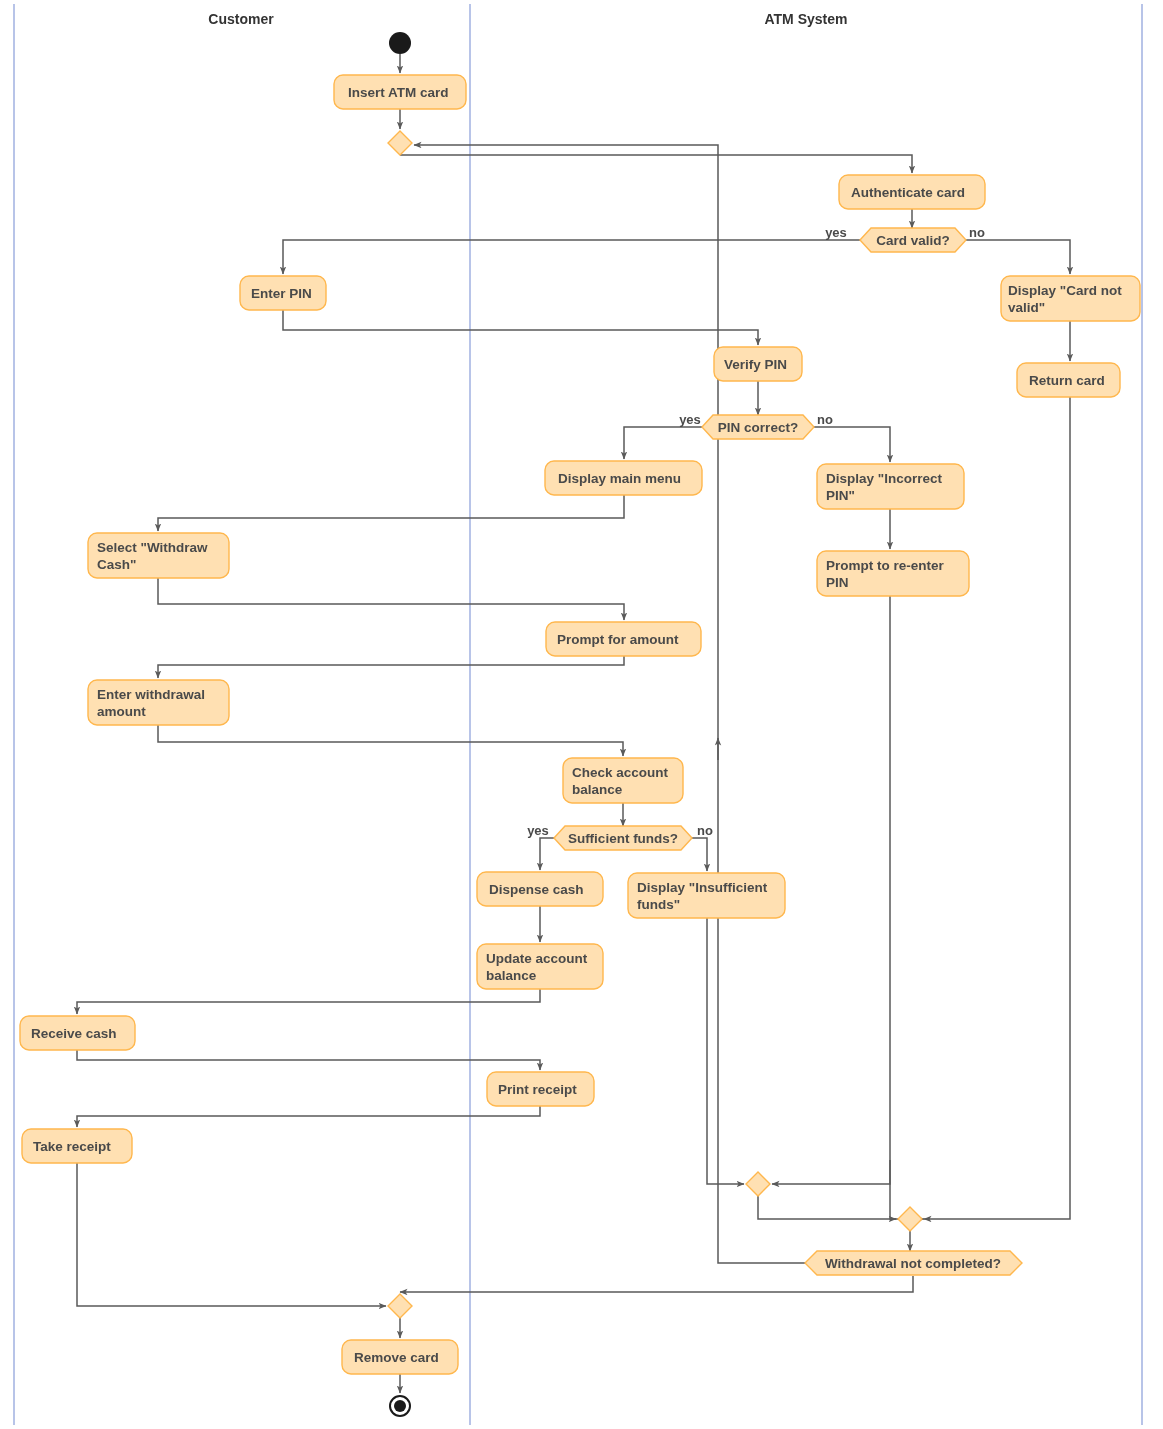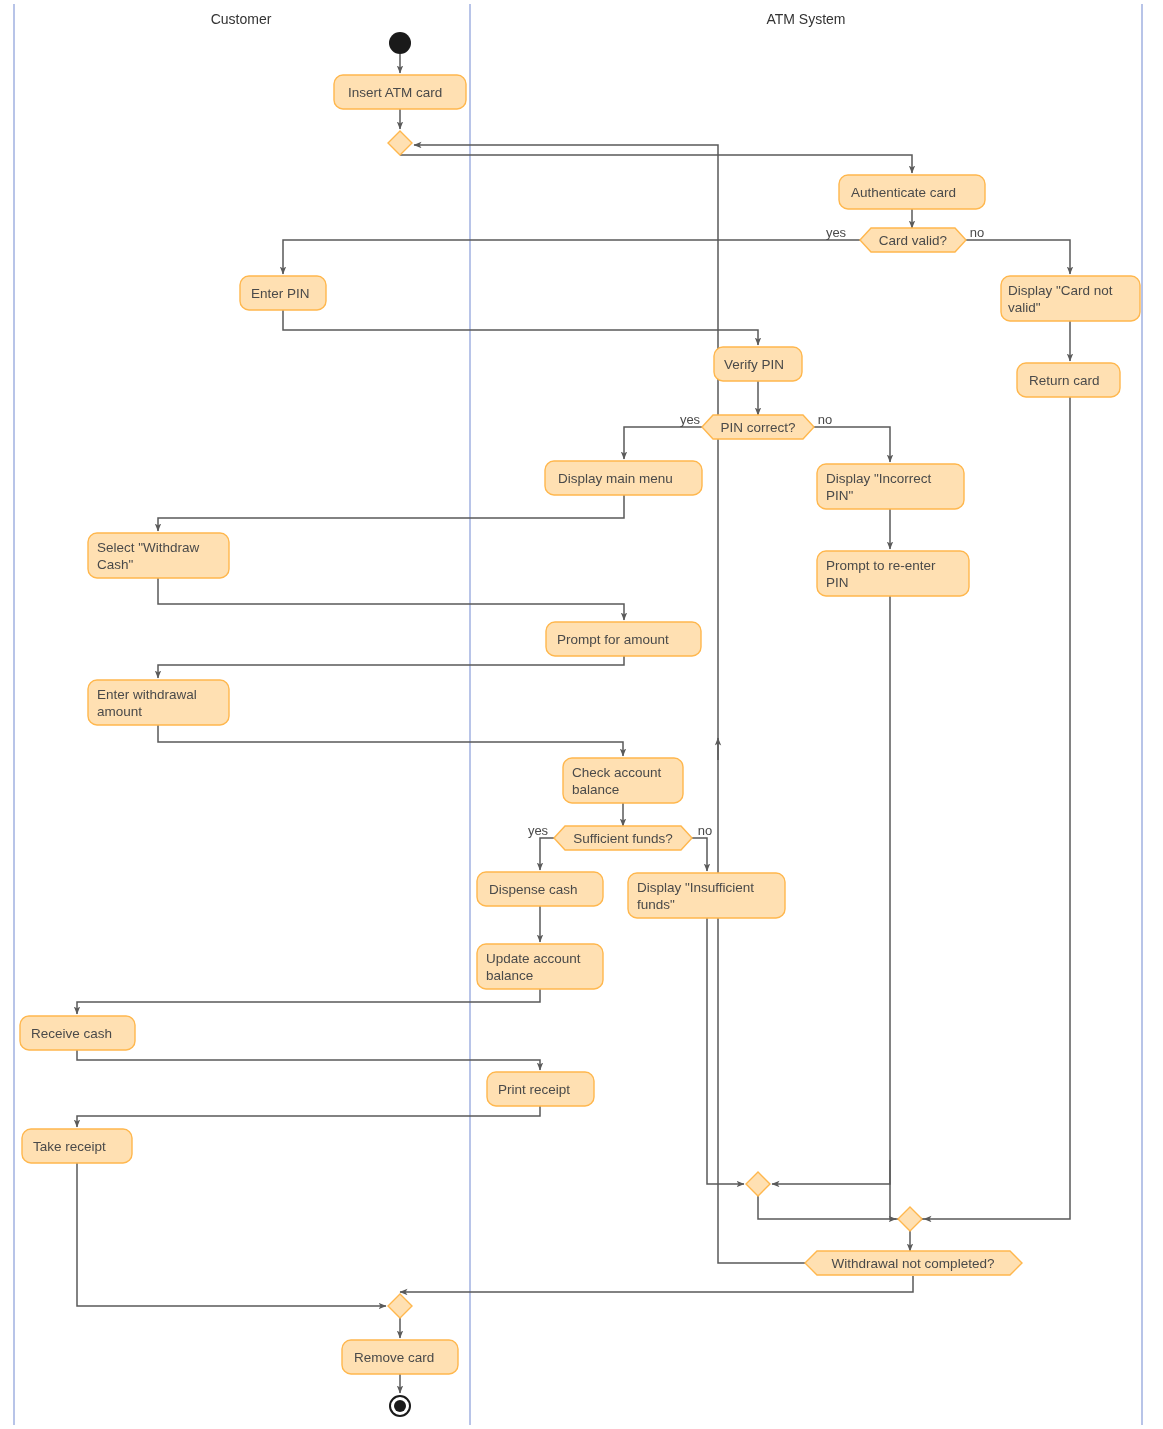--- a/index.html
+++ b/index.html
@@ -10,20 +10,21 @@
   }
   body {
     font-family: "Liberation Sans", sans-serif;
   }
   #diagram-root {
     position: relative;
     width: 1163px;
     height: 1429px;
     background: #ffffff;
     overflow: hidden;
+    font-weight: bold;
   }
   svg#uml-canvas {
     display: block;
     width: 1163px;
     height: 1429px;
   }
   .lane-divider {
     stroke: #b8c4e8;
     stroke-width: 2;
   }

